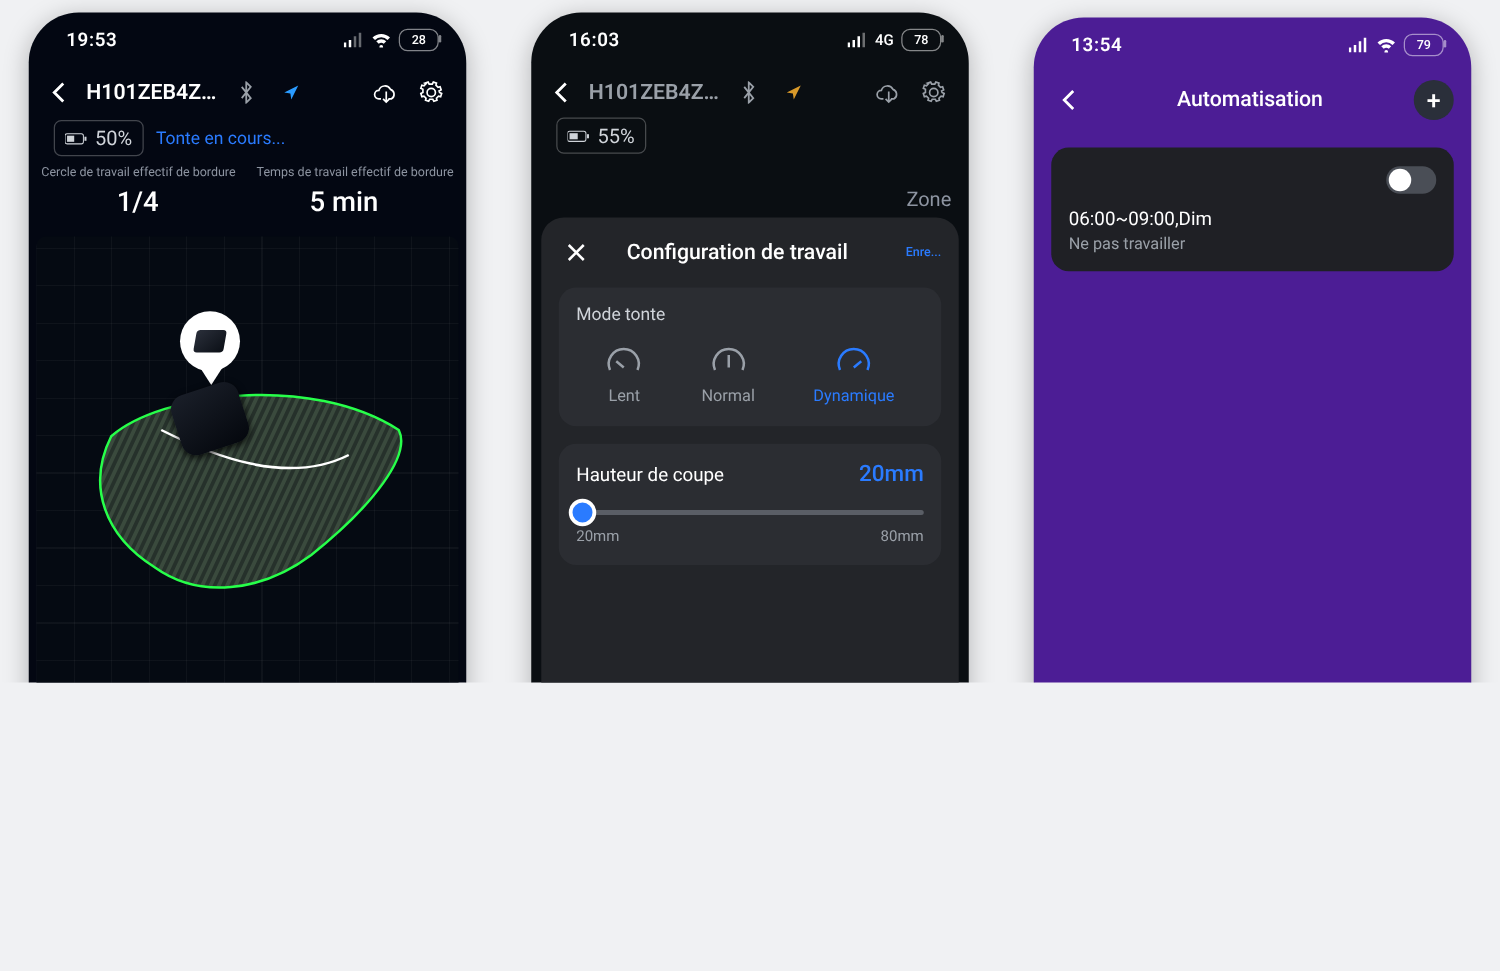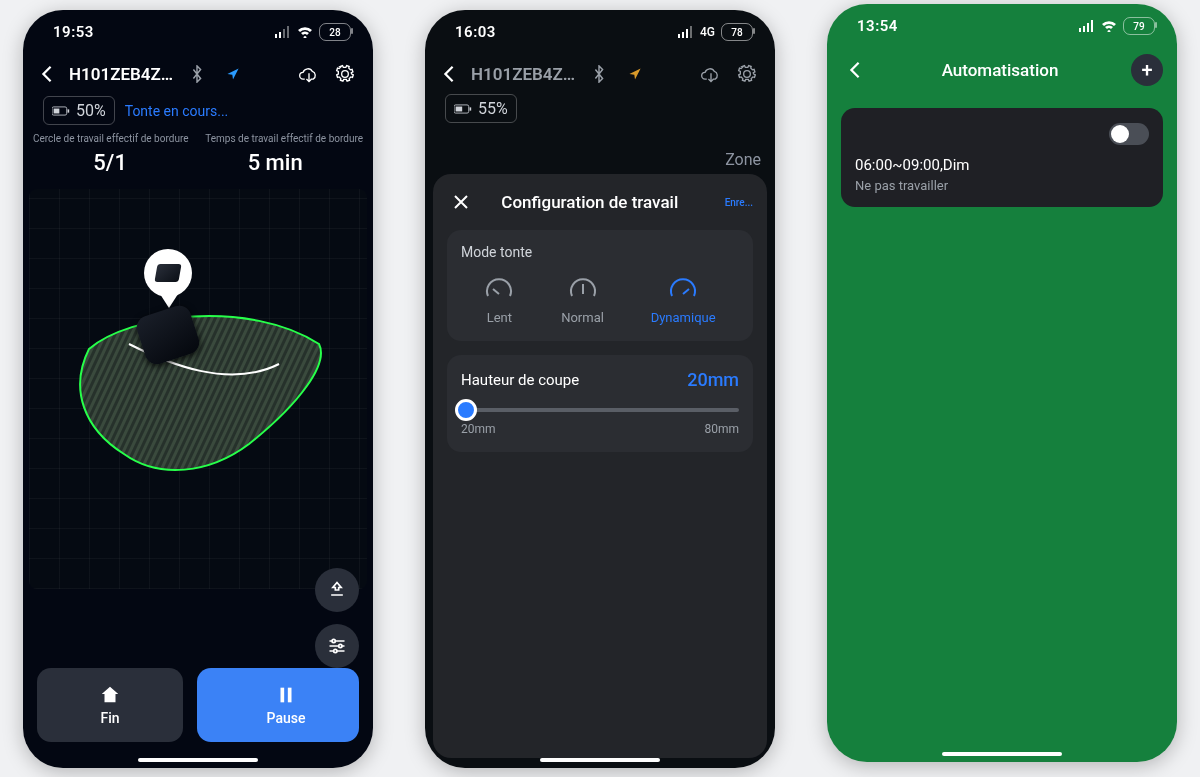--- a/index.html
+++ b/index.html
@@ -3,37 +3,37 @@
 <meta charset="utf-8">
 <style>
   html, body {
     margin: 0;
     padding: 0;
     background: #f0f1f3;
     font-family: -apple-system, BlinkMacSystemFont, "Segoe UI", Roboto, sans-serif;
   }
   .stage {
     width: 1200px;
-    height: 777px;
+    height: 546px;
     position: relative;
     background: #f0f1f3;
   }
   .phone {
     position: absolute;
     width: 350px;
     height: 758px;
     border-radius: 40px;
     overflow: hidden;
     background: #000;
     box-shadow: 0 4px 20px rgba(0,0,0,0.25);
     color: #fff;
   }
   .phone1 { left: 23px;  top: 10px; background:#030712; }
   .phone2 { left: 425px; top: 10px; background:#0a0e12; }
-  .phone3 { left: 827px; top: 4px; background:#15803d; }
+  .phone3 { left: 827px; top: 14px; background:#4c1d95; }
 
   
   .status-bar {
     display: flex;
     justify-content: space-between;
     align-items: center;
     height: 44px;
     padding: 0 22px 0 30px;
     font-size: 15px;
     font-weight: 600;
@@ -370,21 +370,21 @@
       <span>50%</span>
     </span>
     <span class="status-text">Tonte en cours...</span>
   </div>
 
   <div class="stats-labels">
     <span>Cercle de travail effectif de bordure</span>
     <span>Temps de travail effectif de bordure</span>
   </div>
   <div class="stats-values">
-    <span>5/1</span>
+    <span>1/4</span>
     <span>5 min</span>
   </div>
 
   <div class="map-area">
     <div class="lawn-shape">
       <svg viewBox="0 0 260 170">
         <defs>
           <pattern id="stripes" width="6" height="6" patternUnits="userSpaceOnUse" patternTransform="rotate(25)">
             <rect width="6" height="6" fill="#26312b"></rect>
             <rect width="3" height="6" fill="#3a4a3d"></rect>

